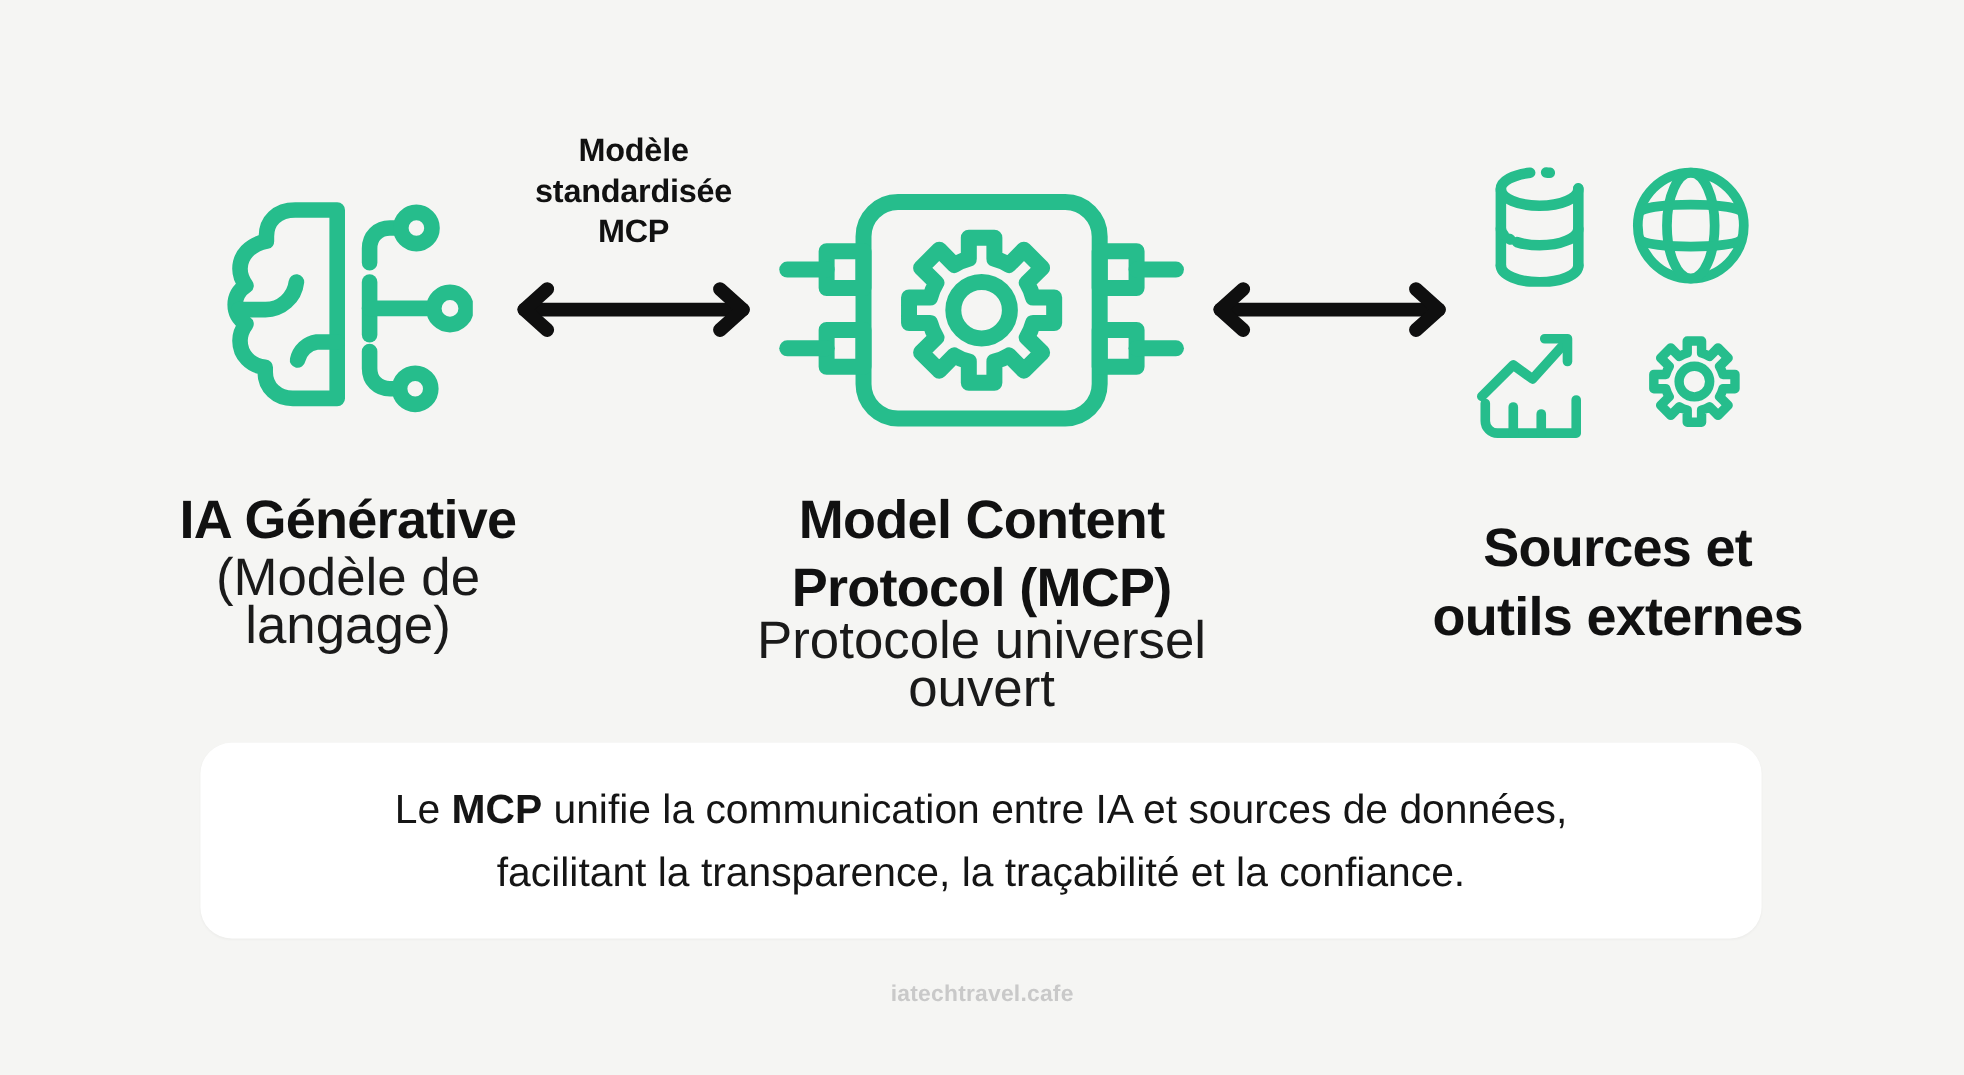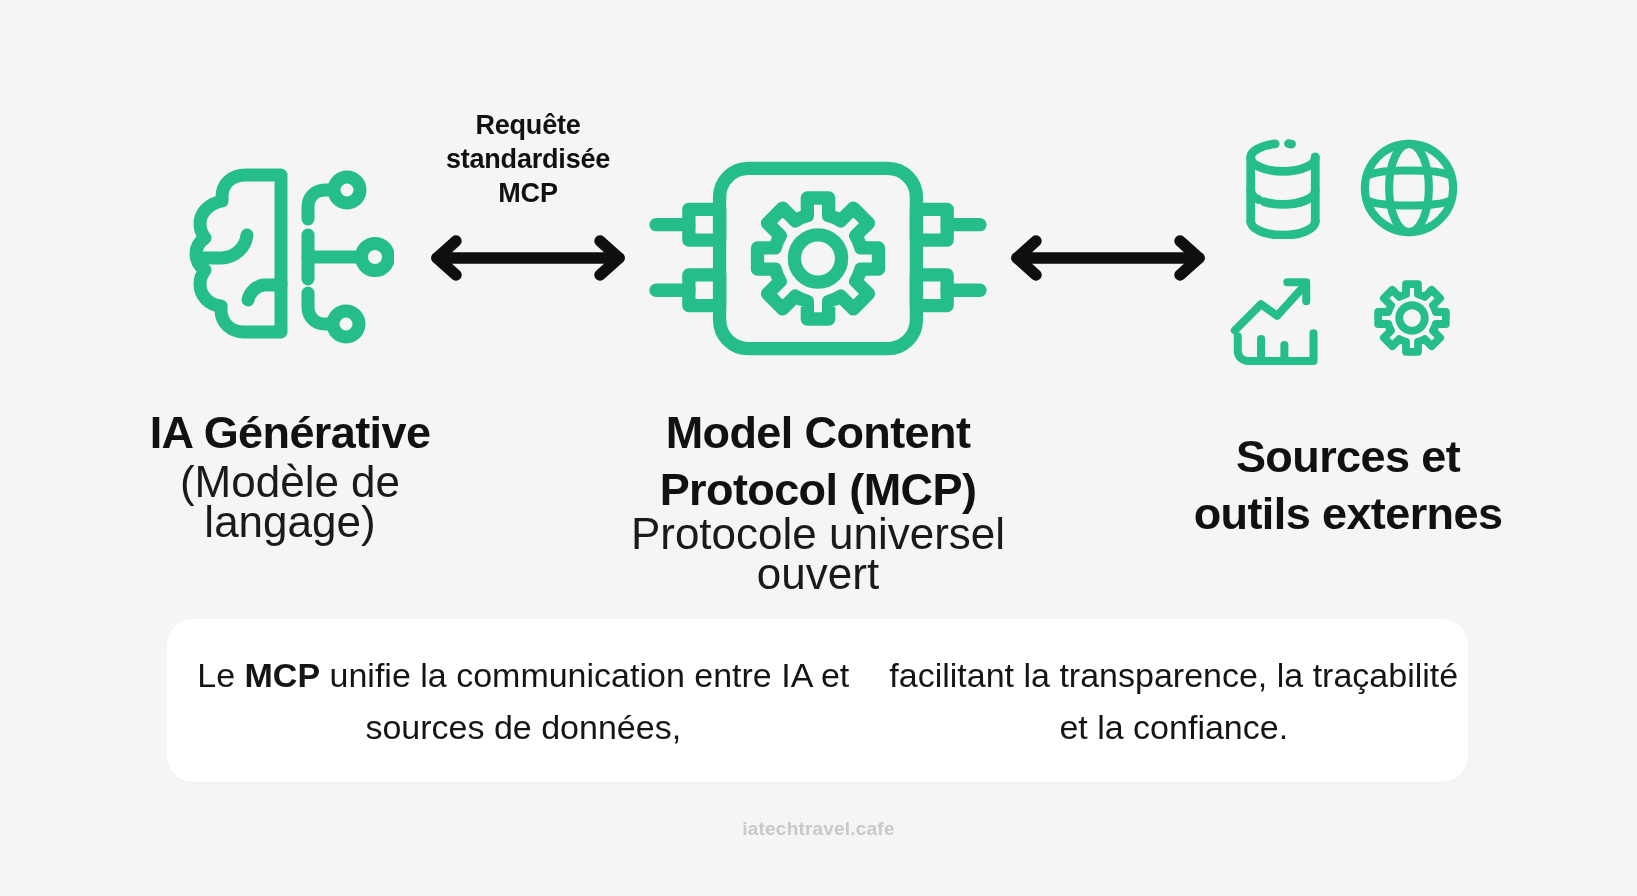--- a/index.html
+++ b/index.html
@@ -25,21 +25,21 @@
     position:absolute;text-align:center;font-weight:400;
     font-size:44px;line-height:40px;color:#1a1a1a;
   }
   .conn-label{
     position:absolute;text-align:center;font-weight:700;
     font-size:27px;line-height:34px;letter-spacing:-0.2px;color:var(--ink);
   }
   .card{
     position:absolute;left:167px;top:619px;width:1301px;height:163px;
     background:var(--card);border-radius:26px;
-    display:flex;flex-direction:row;justify-content:center;align-items:center;
+    display:flex;flex-direction:column;justify-content:center;align-items:center;
     box-shadow:0 1px 2px rgba(0,0,0,0.03);
   }
   .card-line{font-size:34px;line-height:52px;color:#151515;text-align:center}
   .card-line b{font-weight:700}
   .footer{
     position:absolute;left:0;top:818px;width:1637px;text-align:center;
     font-size:19px;font-weight:700;color:var(--muted);letter-spacing:0.2px;
   }
 </style>
 </head>
@@ -56,21 +56,21 @@
     <path d="M122 72 v44"></path>
     <path d="M122 94 h48"></path>
     <circle cx="189" cy="94" r="13.5"></circle>
     <path d="M122 130 v14 c0 10 7 17 17 17 h5"></path>
     <circle cx="160" cy="161" r="13"></circle>
   </svg>
   <div class="node-title" style="left:90px;top:404px;width:400px">IA Générative</div>
   <div class="node-subtitle" style="left:90px;top:462px;width:400px">(Modèle de langage)</div>
 
   <div class="conn-label" style="left:418px;top:108px;width:220px">
-    <div>Requête</div>
+    <div>Modèle</div>
     <div>standardisée</div>
     <div>MCP</div>
   </div>
   <svg class="arrow" style="left:425px;top:234px" width="206" height="48" viewBox="0 0 206 48" fill="none" stroke="currentColor" stroke-width="11.5" stroke-linecap="round" stroke-linejoin="round">
     <path d="M12 24 H194"></path>
     <path d="M31 7 L12 24 L31 41"></path>
     <path d="M175 7 L194 24 L175 41"></path>
   </svg>
 
   <svg class="icon" style="left:643px;top:156px" width="350" height="205" viewBox="0 0 170 100" fill="none" stroke="currentColor" stroke-width="6.5" stroke-linecap="round" stroke-linejoin="round">

